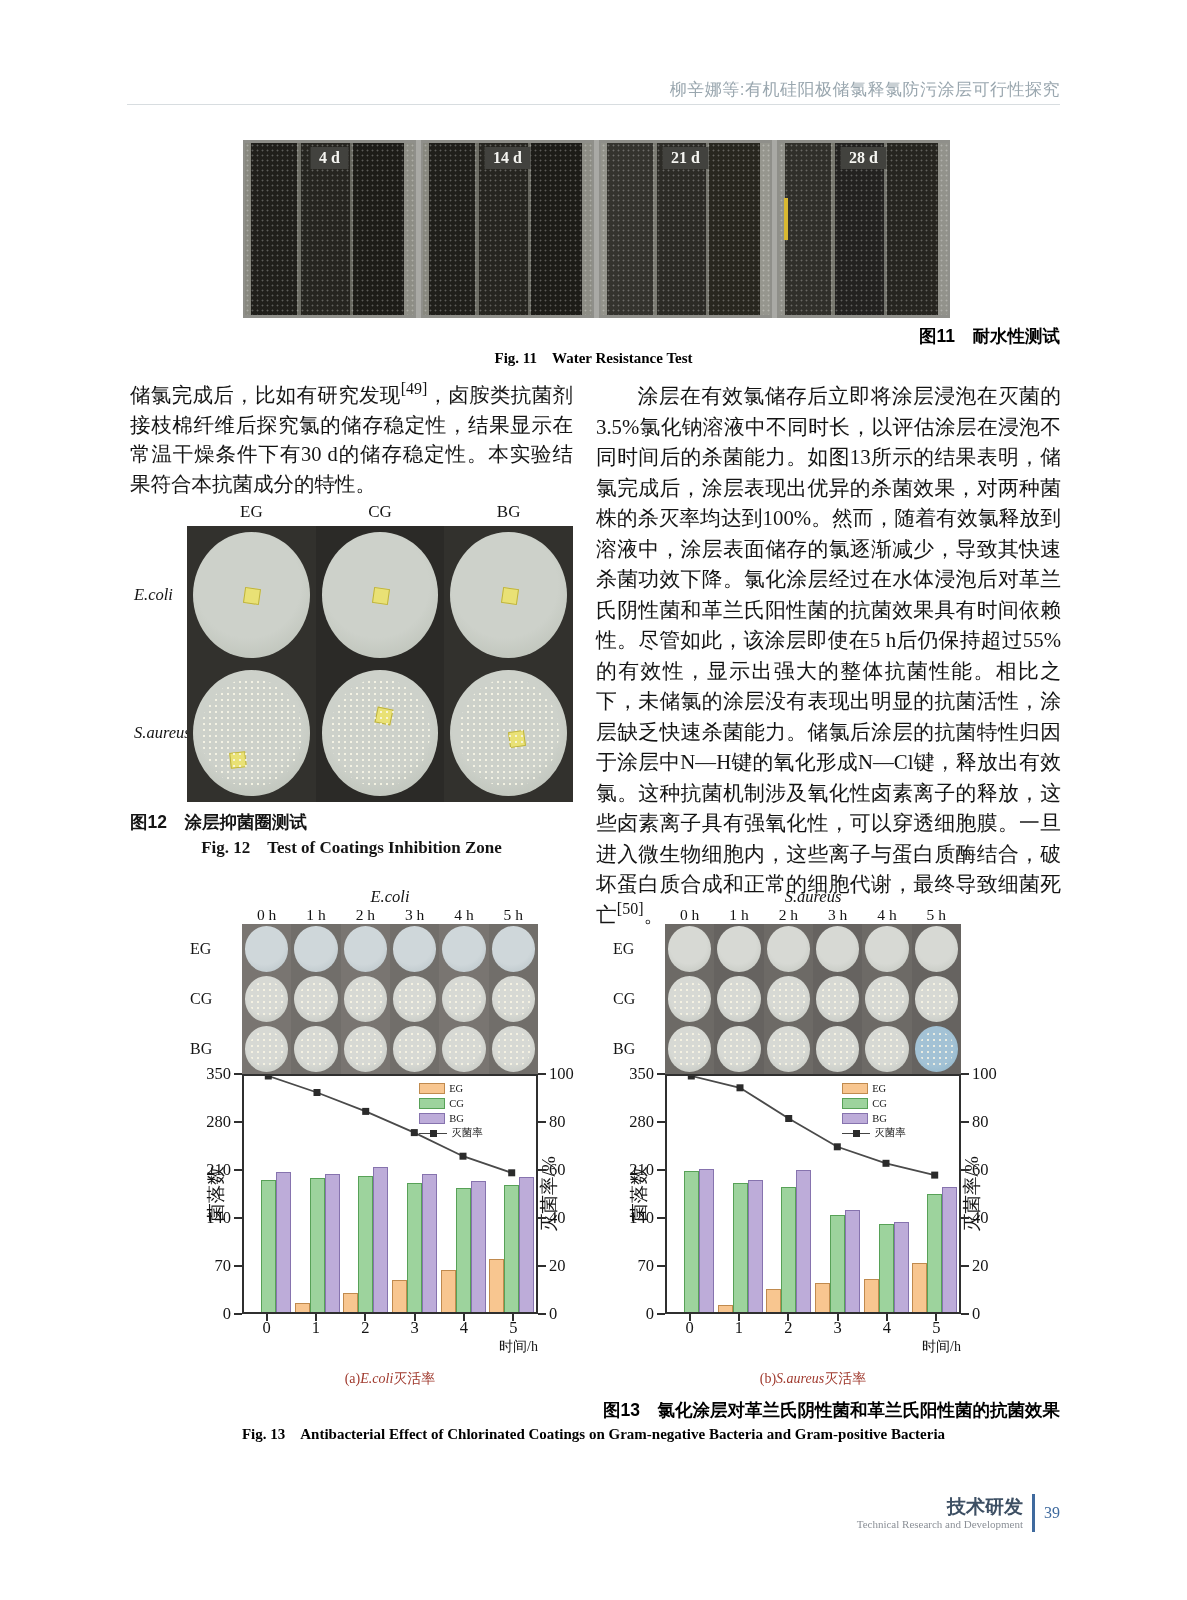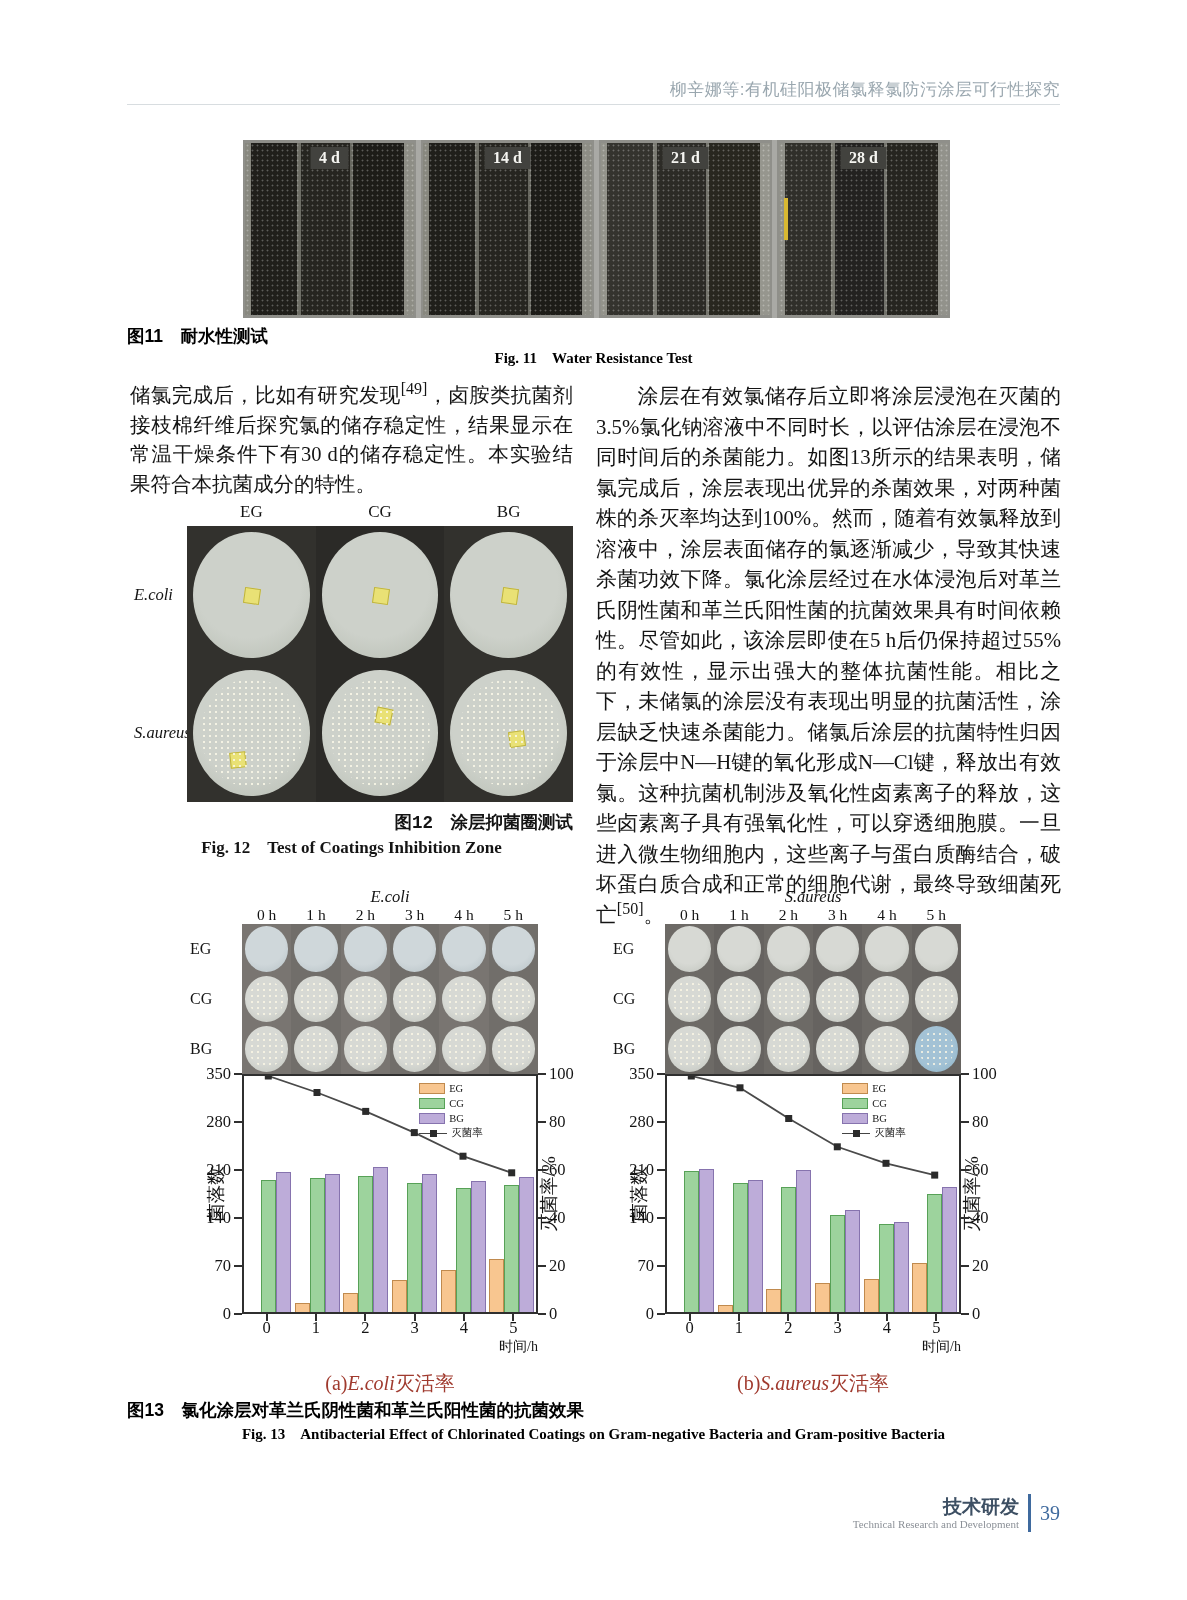--- a/index.html
+++ b/index.html
@@ -22,27 +22,27 @@
   .f11panel.p4 .f11strips{background:linear-gradient(90deg,#91918a 0 3.5%,#302f2a 3.5% 31%,#78786f 31% 33%,
                  #232220 33% 62%,#71716a 62% 64%,#262520 64% 94%,#92928b 94% 100%);}
   .f11strips::after{content:'';position:absolute;inset:0;
       background-image:radial-gradient(rgba(255,255,255,.28) .7px,transparent 1.2px);
       background-size:5px 5px;}
   .f11label{position:absolute;top:7px;left:50%;transform:translateX(-50%);background:#42423e;color:#f4f4f0;
       font-weight:bold;font-size:16px;line-height:22px;padding:0 9px;z-index:2;}
   .f11streak{position:absolute;left:7px;top:58px;width:4px;height:42px;background:#d9b832;z-index:2;}
 
   
-  .cap-cn{position:absolute;left:127px;right:127px;text-align:left;
+  .cap-cn{position:absolute;left:127px;right:127px;text-align:right;
       font-family:"Liberation Sans",sans-serif;font-weight:bold;font-size:17.5px;color:#000;}
   .cap-en{position:absolute;left:127px;right:127px;text-align:center;
       font-family:"Liberation Serif",serif;font-weight:bold;font-size:15px;color:#000;}
   .cap11cn{top:324px;} .cap11en{top:349px;}
-  .cap12cn{position:absolute;left:130px;width:443px;top:810px;text-align:right;
-      font-family:Liberation Mono, monospace;font-weight:bold;font-size:17.5px;}
+  .cap12cn{position:absolute;left:130px;width:443px;top:810px;text-align:left;
+      font-family:Liberation Sans, sans-serif;font-weight:bold;font-size:17.5px;}
   .cap12en{position:absolute;left:130px;width:443px;top:836px;text-align:center;
       font-family:"Liberation Serif",serif;font-weight:bold;font-size:17px;}
   .cap13cn{top:1398px;} .cap13en{top:1425px;}
 
   
   .col{position:absolute;top:381px;text-align:justify;}
   .col-left{left:130px;width:443px;font-size:20.5px;line-height:29.5px;}
   .col-right{left:596px;width:465px;font-size:20.8px;line-height:30.5px;}
   .col p{margin:0;}
   .indent{text-indent:2em;}
@@ -108,30 +108,30 @@
   .legend{position:absolute;left:60%;top:2.5%;display:flex;flex-direction:column;gap:2px;z-index:3;}
   .leg-item{display:flex;align-items:center;gap:4px;height:13px;}
   .leg-sw{width:26px;height:11px;border:1px solid #777;box-sizing:border-box;display:inline-block;}
   .leg-line{width:28px;height:11px;position:relative;display:inline-block;}
   .leg-line::before{content:'';position:absolute;left:0;right:0;top:5px;height:1.5px;background:#444;}
   .leg-sq{position:absolute;left:50%;top:50%;width:7px;height:7px;margin:-3.5px 0 0 -3.5px;background:#2b2b2b;}
   .leg-lab{font-size:10.5px;}
   .xtick-row{margin-left:62px;width:296px;display:flex;height:24px;font-size:16.5px;align-items:flex-end;}
   .xtick-row .xt{flex:1;text-align:center;}
   .xlabel{margin-left:62px;width:296px;text-align:right;font-size:14px;height:24px;}
-  .subcap{margin-left:42px;width:336px;text-align:center;color:#a03a2e;font-size:20px;margin-top:8px;}
+  .subcap{margin-left:42px;width:336px;text-align:center;color:#a03a2e;font-size:14px;margin-top:8px;}
   .subcap i{font-style:italic;}
 
   
   .footer{position:absolute;top:1494px;right:127px;display:flex;align-items:center;justify-content:flex-end;}
   .footer-txt{display:flex;flex-direction:column;align-items:flex-end;margin-right:9px;}
   .footer-cn{font-family:"Liberation Sans",sans-serif;font-weight:bold;font-size:19px;color:#3d4f63;line-height:21px;}
   .footer-en{font-size:11px;color:#8b9097;line-height:14px;}
   .footer-bar{width:3px;height:38px;background:#3f6a9e;margin-right:9px;}
-  .footer-num{font-size:20px;color:#3f6a9e;}
+  .footer-num{font-size:16px;color:#3f6a9e;}
 </style>
 </head>
 <body>
 
 <div class="page">
 
   <div class="running-head">柳辛娜等:有机硅阳极储氯释氯防污涂层可行性探究</div>
   <div class="head-rule"></div>
 
   <div class="fig11">

